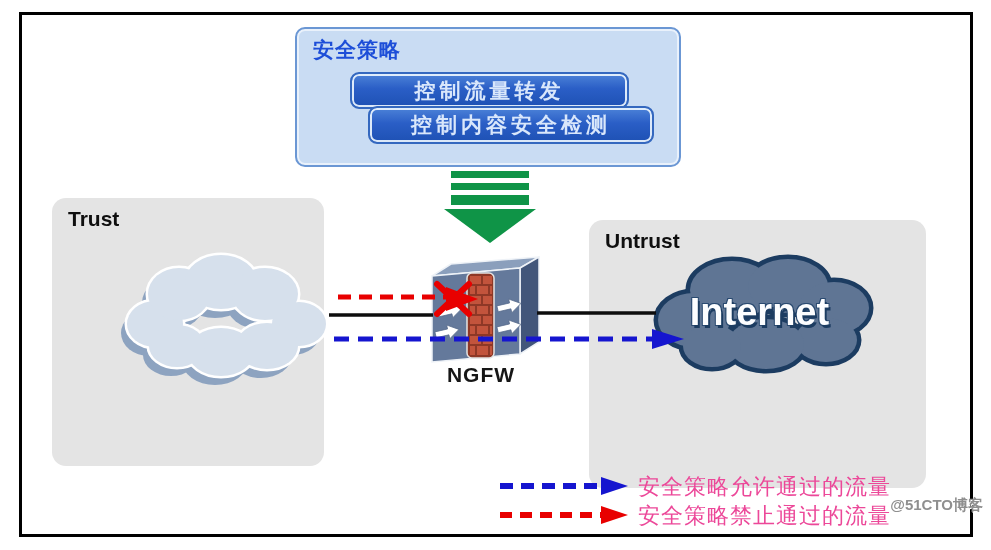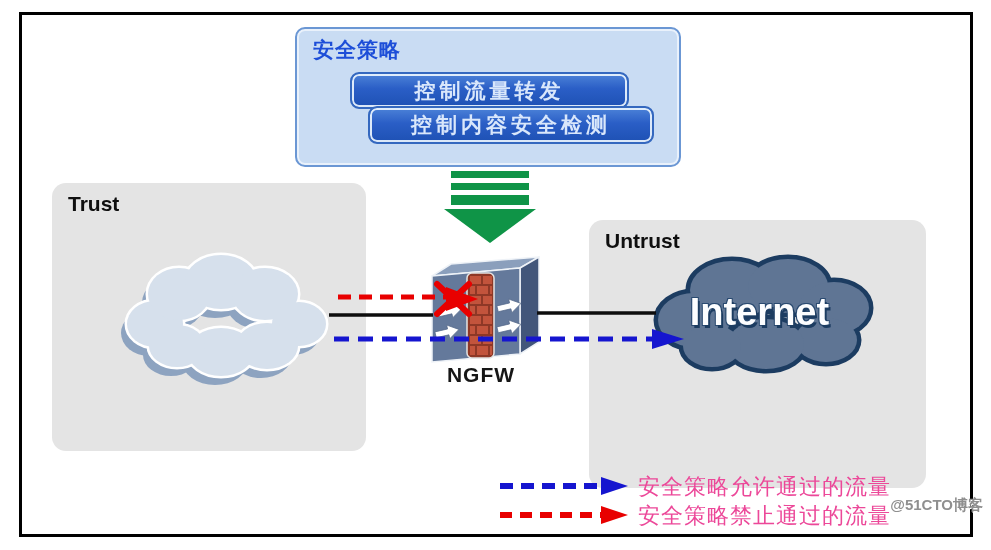--- a/index.html
+++ b/index.html
@@ -25,21 +25,21 @@
     background:linear-gradient(180deg,#4c82d8 0%,#2a5ec6 45%,#1e51b4 100%);
     border:2px solid #3468bf;border-radius:9px;
     box-shadow:inset 0 0 0 2px rgba(240,248,255,.9);
     color:#d9e7fb;font-size:21px;font-weight:bold;letter-spacing:4px;
     font-family:"DejaVu Serif","Liberation Serif",serif;
   }
   #policy-btn-1{left:53px;top:43px;width:275px;height:33px;}
   #policy-btn-2{left:51px;top:77px;width:282px;height:34px;margin-left:20px;}
   
   .zone{background:#e4e4e4;border-radius:14px;}
-  #trust-zone{left:52px;top:183px;width:314px;height:268px;}
+  #trust-zone{left:52px;top:198px;width:272px;height:268px;}
   #untrust-zone{left:589px;top:183px;width:337px;height:268px;margin-top:37px;}
   .zone-label{
     position:absolute;left:16px;top:9px;font-size:21px;font-weight:bold;color:#0f0f0f;
   }
   
   #internal-network-label{
     left:146px;top:295px;width:160px;text-align:center;
     font-family:"DejaVu Serif","Liberation Serif",serif;
     font-size:21px;color:#1c1c1c;letter-spacing:3px;
   }

